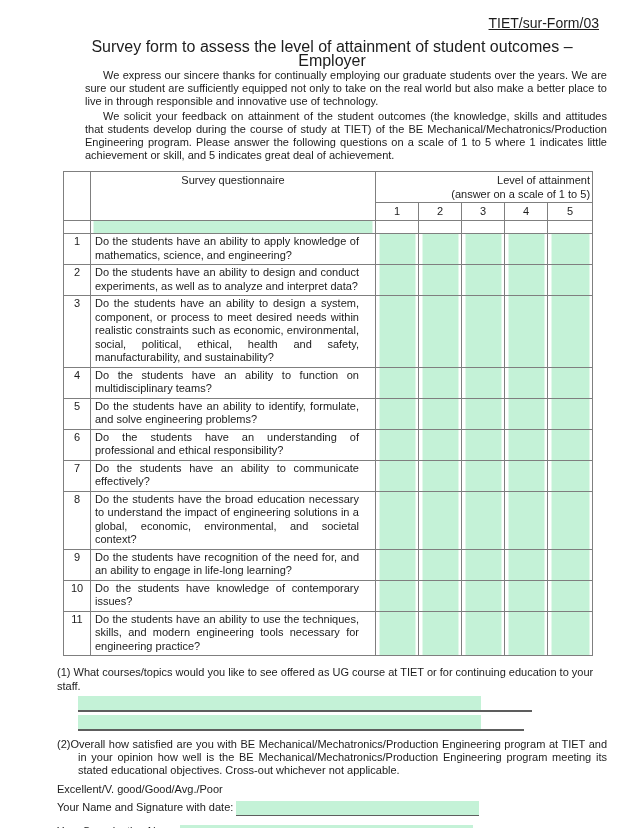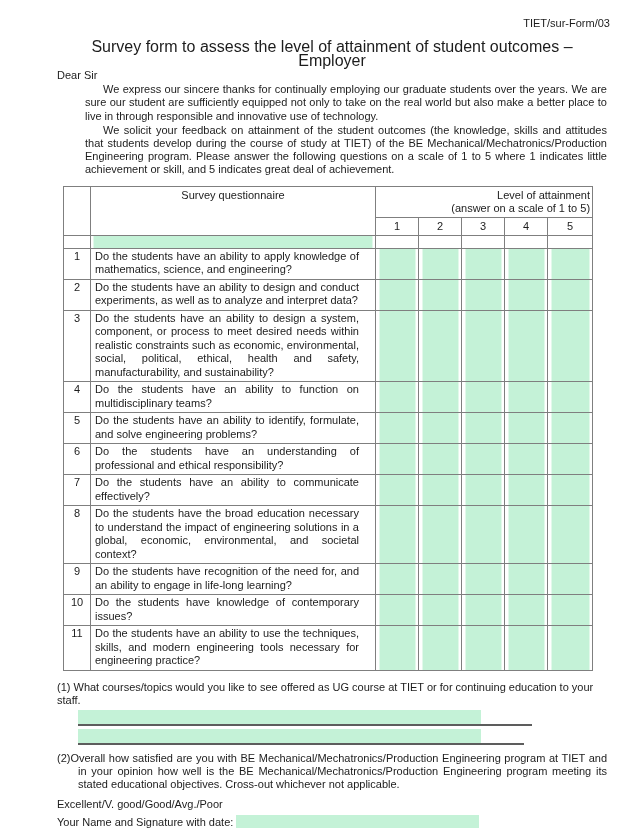--- a/index.html
+++ b/index.html
@@ -8,22 +8,23 @@
     position:relative;
     width:640px; height:828px;
     background:#ffffff;
     font-family:"Liberation Sans", sans-serif;
     font-size:11px;
     line-height:13.2px;
     color:#1c1c1c;
     overflow:hidden;
   }
   .form-ref {
-    position:absolute; top:17px; right:30px;
-    font-size:11px;
+    position:absolute; top:17px; right:41px;
+    font-size:14px;
+    text-decoration:underline;
   }
   .content { padding:40px 33px 0 57px; }
   .title {
     text-align:center;
     font-size:16px;
     line-height:14px;
   }
   .salutation { margin-top:1px; }
   .para {
     text-align:justify;
@@ -96,21 +97,20 @@
   .row-org .field-box { width:293px; }
 </style>
 </head>
 <body>
 
 <div class="page">
   <div class="form-ref">TIET/sur-Form/03</div>
 
   <div class="content">
     <div class="title">Survey form to assess the level of attainment of student outcomes – Employer</div>
-    <div class="salutation">Dear Sir</div>
     <p class="para">We express our sincere thanks for continually employing our graduate students over the years. We are sure our student are sufficiently equipped not only to take on the real world but also make a better place to live in through responsible and innovative use of technology.</p>
     <p class="para">We solicit your feedback on attainment of the student outcomes (the knowledge, skills and attitudes that students develop during the course of study at TIET) of the BE Mechanical/Mechatronics/Production Engineering program. Please answer the following questions on a scale of 1 to 5 where 1 indicates little achievement or skill, and 5 indicates great deal of achievement.</p>
 
     <table class="survey">
       <colgroup>
         <col style="width:27px">
           <col style="width:285px">
         <col style="width:43px">
           <col style="width:43px">
           <col style="width:43px">

